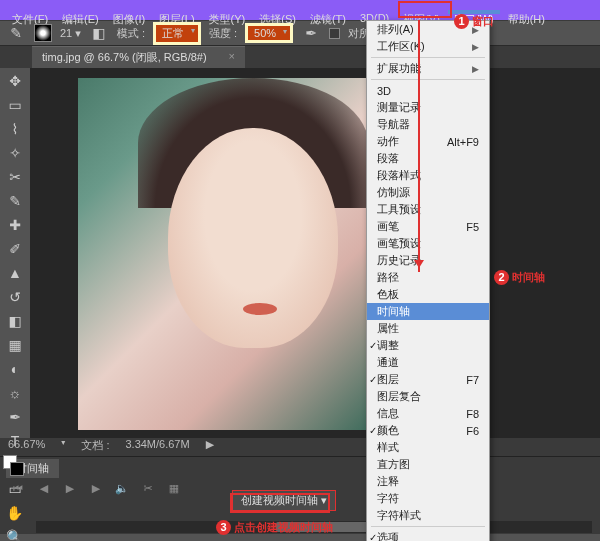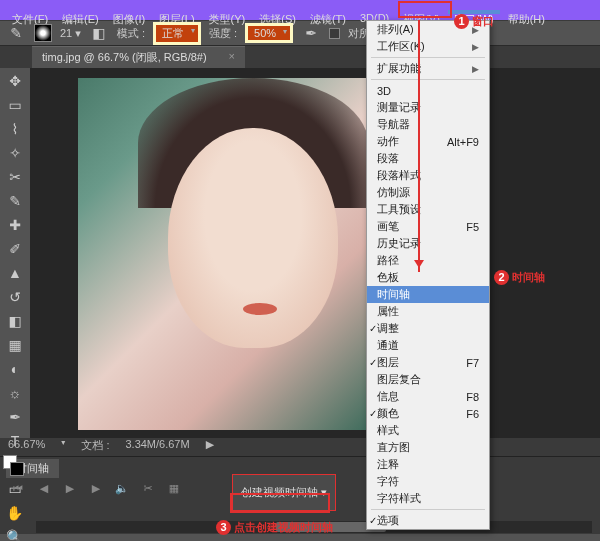--- a/index.html
+++ b/index.html
@@ -22,21 +22,21 @@
 .canvas-area{flex:1;background:#262626;position:relative;overflow:hidden}
 .canvas-img{position:absolute;left:48px;top:10px;width:296px;height:352px;background:linear-gradient(135deg,#4a7a6a 0%,#6a9a8a 20%,#e8d0c8 50%,#d8b0a8 70%,#3a6a5a 100%)}
 .face{position:absolute;left:90px;top:50px;width:170px;height:220px;background:radial-gradient(ellipse at 50% 40%,#f2ddd0 40%,#e8c8b8 75%,transparent 95%);border-radius:50% 50% 45% 45%}
 .hair{position:absolute;left:60px;top:0;width:230px;height:130px;background:radial-gradient(ellipse at 50% 100%,#3a2a28 60%,transparent 100%);border-radius:50% 50% 0 0}
 .lips{position:absolute;left:165px;top:225px;width:34px;height:12px;background:#d06050;border-radius:50%}
 .statusbar{background:#3a3a3a;height:18px;display:flex;align-items:flex-start;padding:0 8px;gap:16px;color:#bbb;font-size:10px}
 .timeline{background:#3a3a3a;height:78px;border-top:1px solid #222}
 .tl-tab{background:#535353;display:inline-block;padding:2px 10px;margin:2px 0 0 6px;color:#ddd}
 .tl-ctrl{display:flex;align-items:center;gap:10px;padding:4px 10px;color:#999}
 .tl-btn{width:16px;height:14px;color:#888;text-align:center}
-.tl-create{position:absolute;left:232px;bottom:30px;border:1px solid #e03030;padding:10px 8px;background:#4a4a4a;color:#ddd}
+.tl-create{position:absolute;left:232px;bottom:30px;border:1px solid #e03030;padding:2px 8px;background:#4a4a4a;color:#ddd}
 .bottom-scroll{position:absolute;bottom:8px;left:36px;right:8px;height:12px;background:#2a2a2a}
 .thumb{position:absolute;left:240px;width:110px;height:10px;top:1px;background:#666;border-radius:2px}
 .swatches-panel{position:absolute;left:3px;bottom:60px;width:22px;height:26px}
 .sw1{position:absolute;width:14px;height:14px;background:#fff;border:1px solid #888}
 .sw2{position:absolute;left:7px;top:7px;width:14px;height:14px;background:#000;border:1px solid #888}
 
 .dropdown{position:absolute;left:366px;top:20px;width:124px;background:#f0f0f0;border:1px solid #999;box-shadow:2px 2px 6px rgba(0,0,0,.4);color:#222;z-index:10}
 .dropdown .mi{padding:2px 10px;display:flex;justify-content:space-between;align-items:center;height:17px;cursor:default}
 .dropdown .mi.sel{background:#5a8dd6;color:#fff}
 .dropdown .mi .arr{font-size:9px;color:#666}
@@ -185,20 +185,23 @@
       <span>仿制源</span>
     </div>
   <div class="mi">
       <span>工具预设</span>
     </div>
   <div class="mi">
       <span>画笔</span>
       <span>F5</span>
     </div>
   <div class="mi">
+      <span>画笔预设</span>
+    </div>
+  <div class="mi">
       <span>历史记录</span>
     </div>
   <div class="mi">
       <span>路径</span>
     </div>
   <div class="mi">
       <span>色板</span>
     </div>
   <div class="mi sel">
       <span>时间轴</span>

